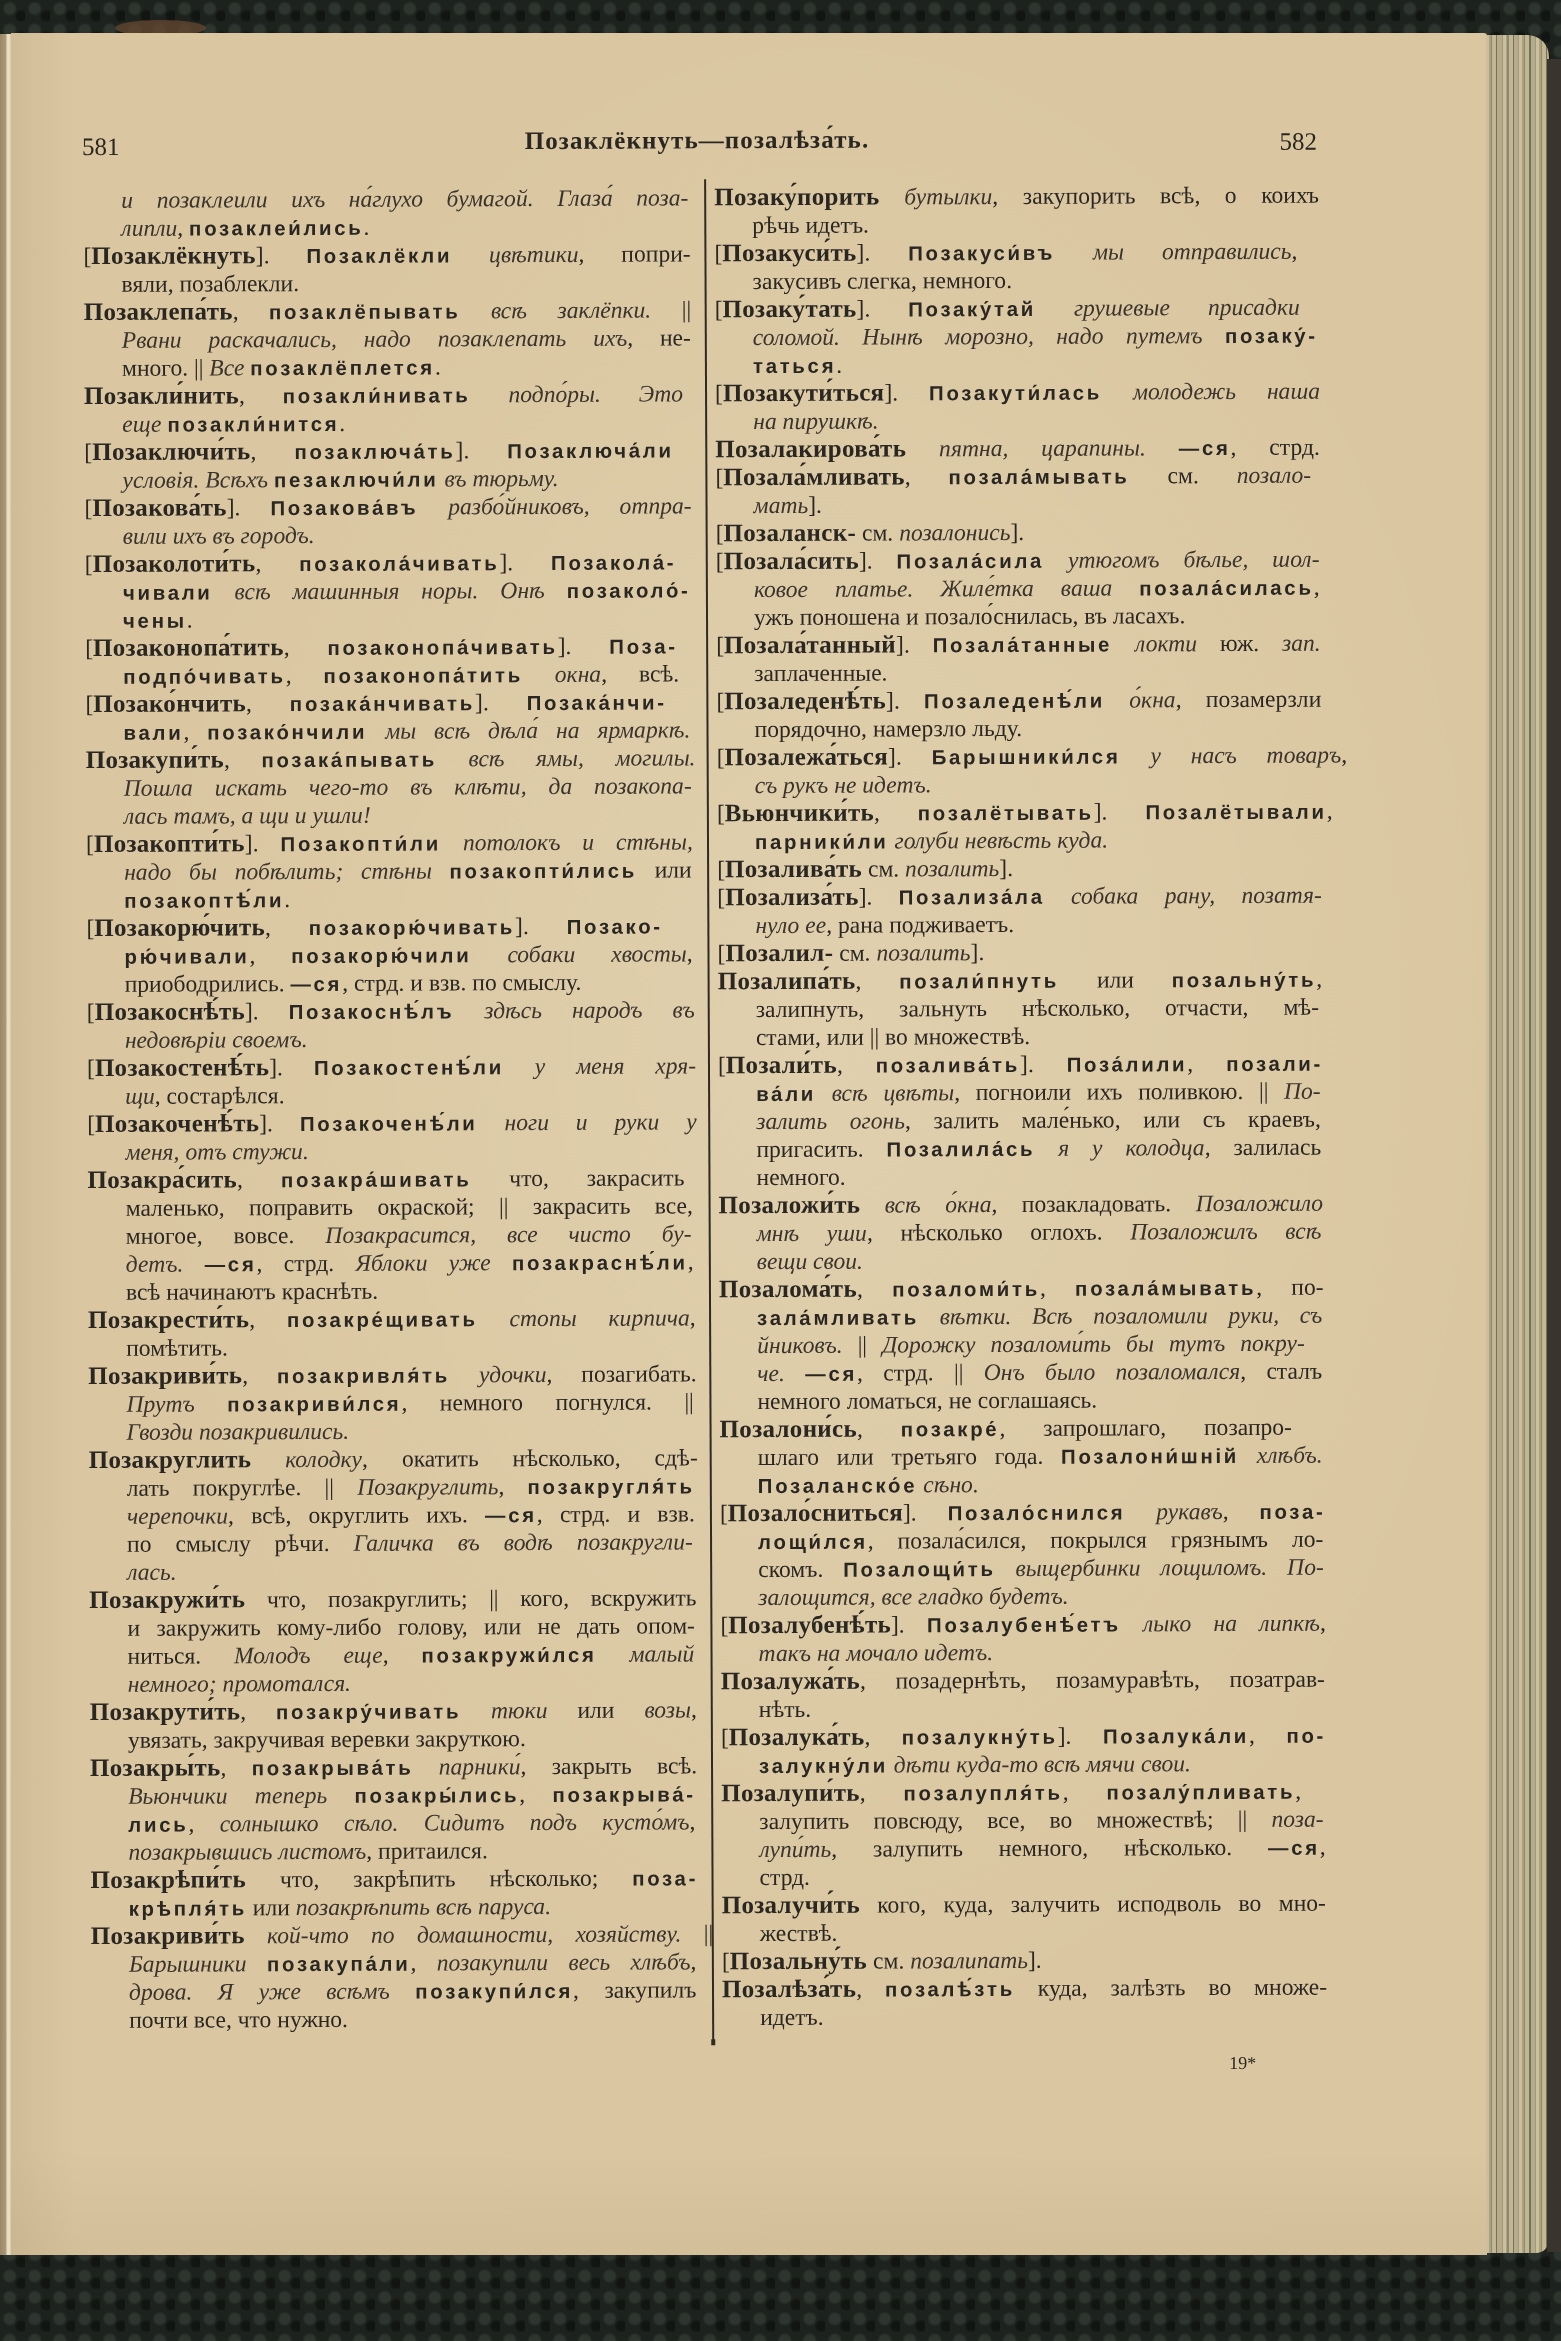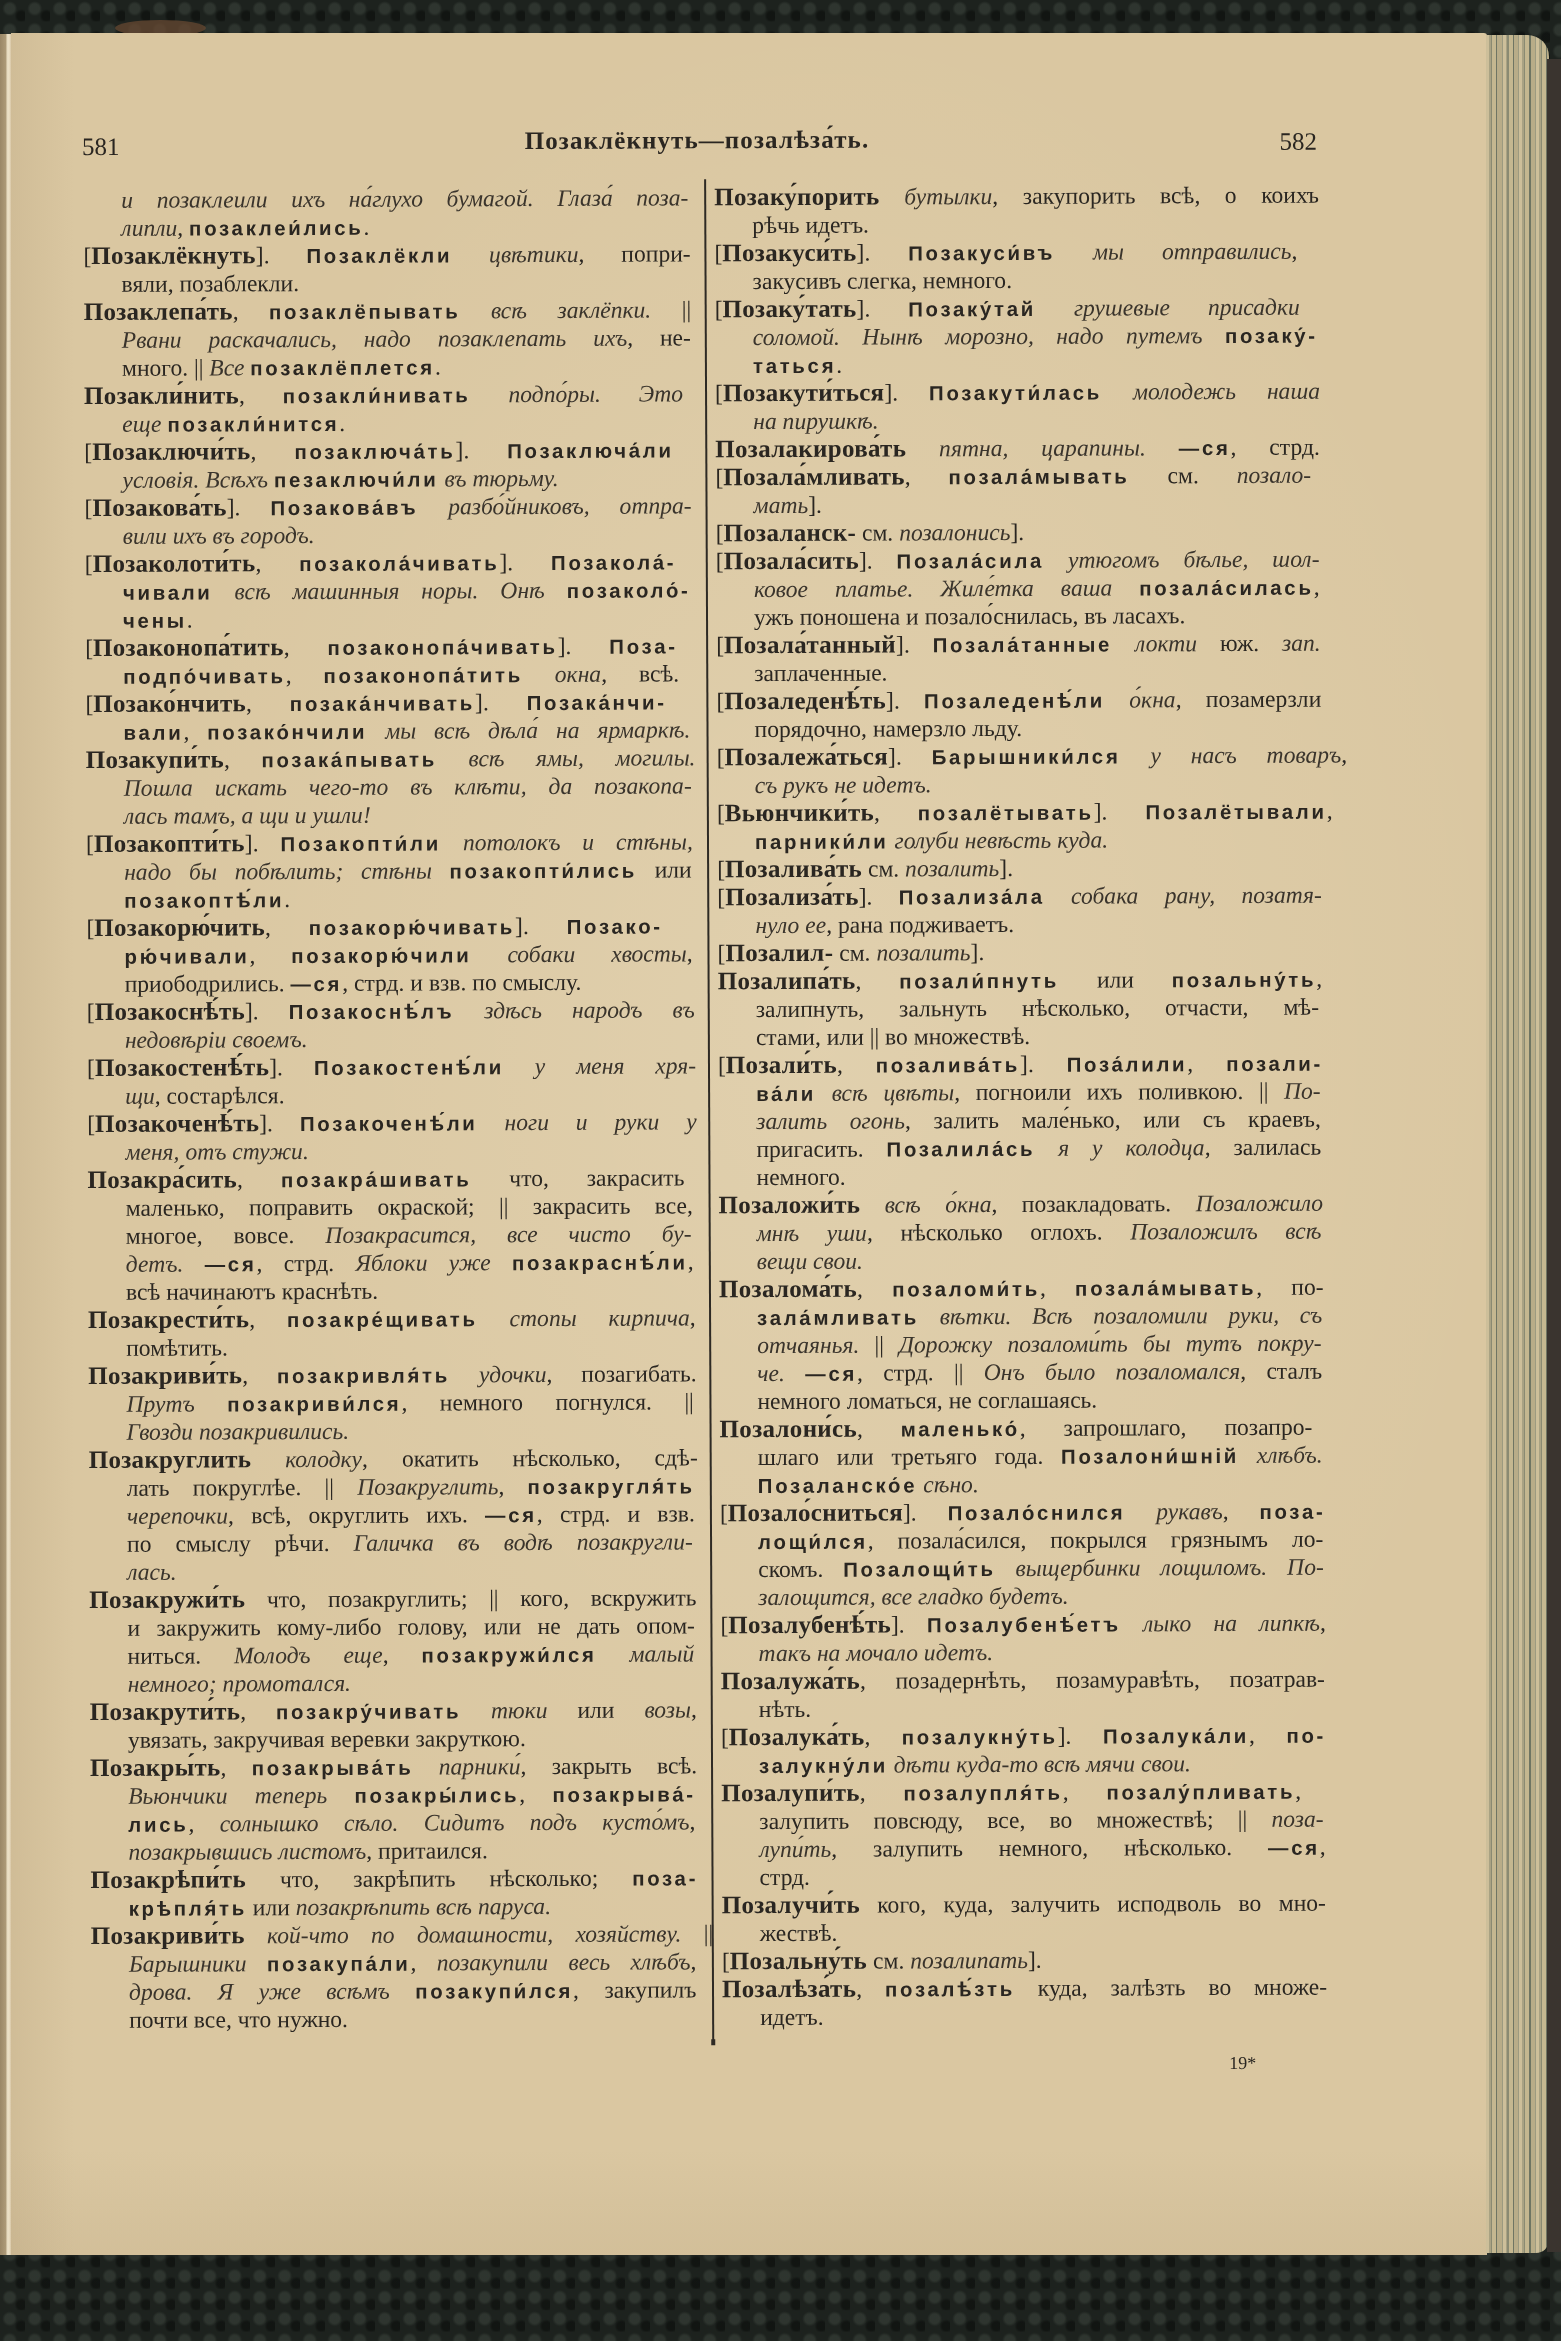--- a/index.html
+++ b/index.html
@@ -398,30 +398,30 @@
       <div class="ln in end">
         <div class="lt"><span class="tx"><span class="it">вещи свои.</span></span></div>
       </div>
       <div class="ln">
         <div class="lt"><span class="tx" style="word-spacing: 23.4px;"><span class="hw">Позалома́ть</span><span class="rg">, </span><span class="bs">позаломи́ть</span><span class="rg">, </span><span class="bs">позала́мывать</span><span class="rg">, по-</span></span></div>
       </div>
       <div class="ln in">
         <div class="lt"><span class="tx" style="word-spacing: 14.7px;"><span class="bs">зала́мливать</span><span class="rg"> </span><span class="it">вѣтки. Всѣ позаломили руки, съ</span></span></div>
       </div>
       <div class="ln in">
-        <div class="lt"><span class="tx" style="word-spacing: 9.2px;"><span class="it">отчаянья.</span><span class="rg"> || </span><span class="it">Дорожку позаломи́ть бы тутъ покру-</span></span></div>
+        <div class="lt"><span class="tx" style="word-spacing: 9.2px;"><span class="it">йниковъ.</span><span class="rg"> || </span><span class="it">Дорожку позаломи́ть бы тутъ покру-</span></span></div>
       </div>
       <div class="ln in">
         <div class="lt"><span class="tx" style="word-spacing: 14.4px;"><span class="it">че.</span><span class="rg"> </span><span class="bs">—ся</span><span class="rg">, стрд. || </span><span class="it">Онъ было позаломался</span><span class="rg">, сталъ</span></span></div>
       </div>
       <div class="ln in end">
         <div class="lt"><span class="tx"><span class="rg">немного ломаться, не соглашаясь.</span></span></div>
       </div>
       <div class="ln">
-        <div class="lt"><span class="tx" style="word-spacing: 32px;"><span class="hw">Позалони́сь</span><span class="rg">, </span><span class="bs">маленько́</span><span class="rg">, запрошлаго, позапро-</span></span></div>
+        <div class="lt"><span class="tx" style="word-spacing: 32px;"><span class="hw">Позалони́сь</span><span class="rg">, </span><span class="bs">позакре́</span><span class="rg">, запрошлаго, позапро-</span></span></div>
       </div>
       <div class="ln in">
         <div class="lt"><span class="tx" style="word-spacing: 11.8px;"><span class="rg">шлаго или третьяго года. </span><span class="bs">Позалони́шній</span><span class="rg"> </span><span class="it">хлѣбъ.</span></span></div>
       </div>
       <div class="ln in end">
         <div class="lt"><span class="tx"><span class="bs">Позаланско́е</span><span class="rg"> </span><span class="it">сѣно.</span></span></div>
       </div>
       <div class="ln">
         <div class="lt"><span class="tx" style="word-spacing: 25px;"><span class="rg">[</span><span class="hw">Позало́сниться</span><span class="rg">]. </span><span class="bs">Позало́снился</span><span class="rg"> </span><span class="it">рукавъ</span><span class="rg">, </span><span class="bs">поза-</span></span></div>
       </div>

